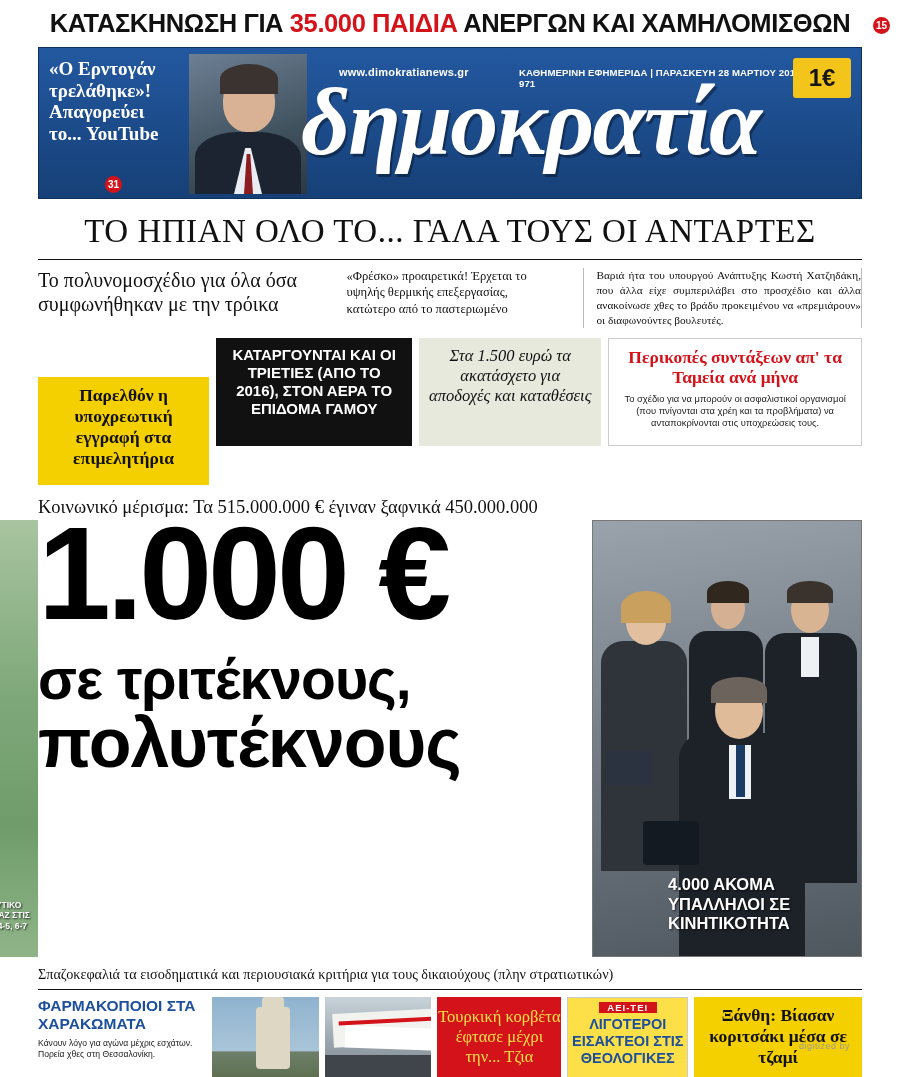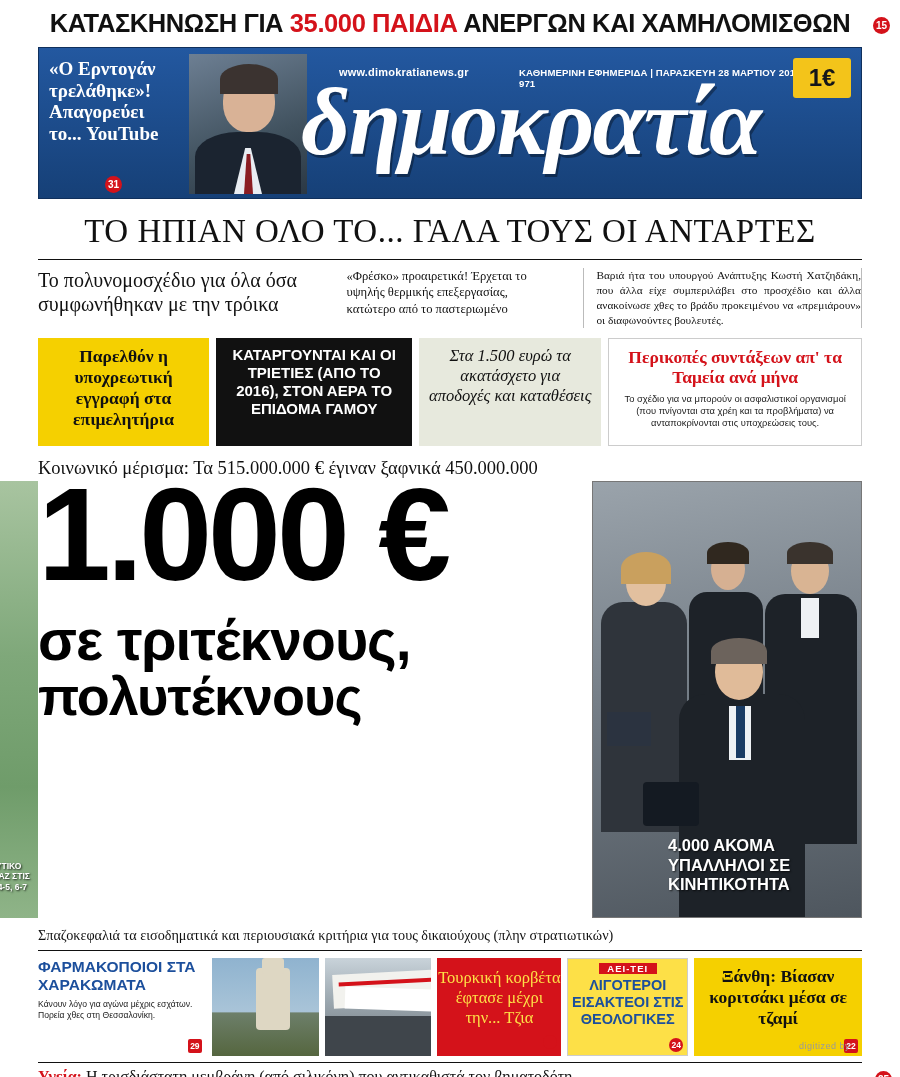--- a/index.html
+++ b/index.html
@@ -123,21 +123,21 @@
   .three-col .c{ padding:0 12px; }
   .three-col .c:first-child{ padding-left:0; }
   .three-col .c:last-child{ padding-right:0; }
   .col-a{ width:292px; font-size:20px; line-height:1.22; }
   .col-b{ width:290px; font-size:11.3px; line-height:1.32; text-align:justify; border-left:1px solid #bbb; border-right:1px solid #bbb;}
   .col-c{ width:242px; font-size:12.6px; line-height:1.3; }
 
   
   .boxrow{ display:flex; gap:7px; margin:0 38px 0; }
   .box{ height:108px; padding:8px 9px; }
-  .box1{ width:172px; background:#f5d000; }
+  .box1{ width:172px; background:#f5d000;margin-top:39px; }
   .box1 .t{ font-family:"Liberation Serif",serif; font-weight:bold; font-size:17.5px; line-height:1.2; color:#111; text-align:center;}
   .box2{ width:197px; background:#111; color:#fff; }
   .box2 .t{ font-family:"Liberation Sans",sans-serif; font-weight:bold; font-size:15px; line-height:1.2; text-align:center; }
   .box3{ width:183px; background:#e7e9dd; }
   .box3 .t{ font-family:"Liberation Serif",serif; font-style:italic; font-size:16.5px; line-height:1.22; text-align:center; color:#111;}
   .box4{ width:255px; background:#ffffff; border:1px solid #ccc; }
   .box4 .t{ color:#d4121a; font-family:"Liberation Serif",serif; font-weight:bold; font-size:17.5px; line-height:1.15; text-align:center; }
   .box4 .sub{ font-size:9.4px; line-height:1.28; text-align:center; margin-top:6px; color:#222; font-family:"Liberation Sans",sans-serif;}
 
   
@@ -148,21 +148,21 @@
 
   
   .hero{ position:relative; margin:2px 38px 0; height:440px; }
   .hero .big{
     position:absolute; left:0; top:-6px; width:580px;
     font-family:"Liberation Sans", sans-serif;
     font-weight:bold; color:#000000;
   }
   .hero .l1{ font-size:131px; line-height:.92; letter-spacing:-4px; }
   .hero .l2{ font-size:57px; line-height:1.02; letter-spacing:-1px; margin-top:16px;}
-  .hero .l3{ font-size:54px; line-height:1.02; letter-spacing:-1px; }
+  .hero .l3{ font-size:70px; line-height:1.02; letter-spacing:-1px; }
 
   .hero-photo{
     position:absolute; right:0; top:0; width:270px; height:437px;
     background:linear-gradient(170deg,#9aa3ab 0%, #767f88 45%, #4e565e 100%);
     overflow:hidden; border:1px solid #777;
   }
   .hp .p{ position:absolute; }
   .hp .head{ border-radius:50%; background:#cfa98d; }
   .hp .suit{ background:#1d2228; }
   .hp .coat{ background:#2f343b; }

